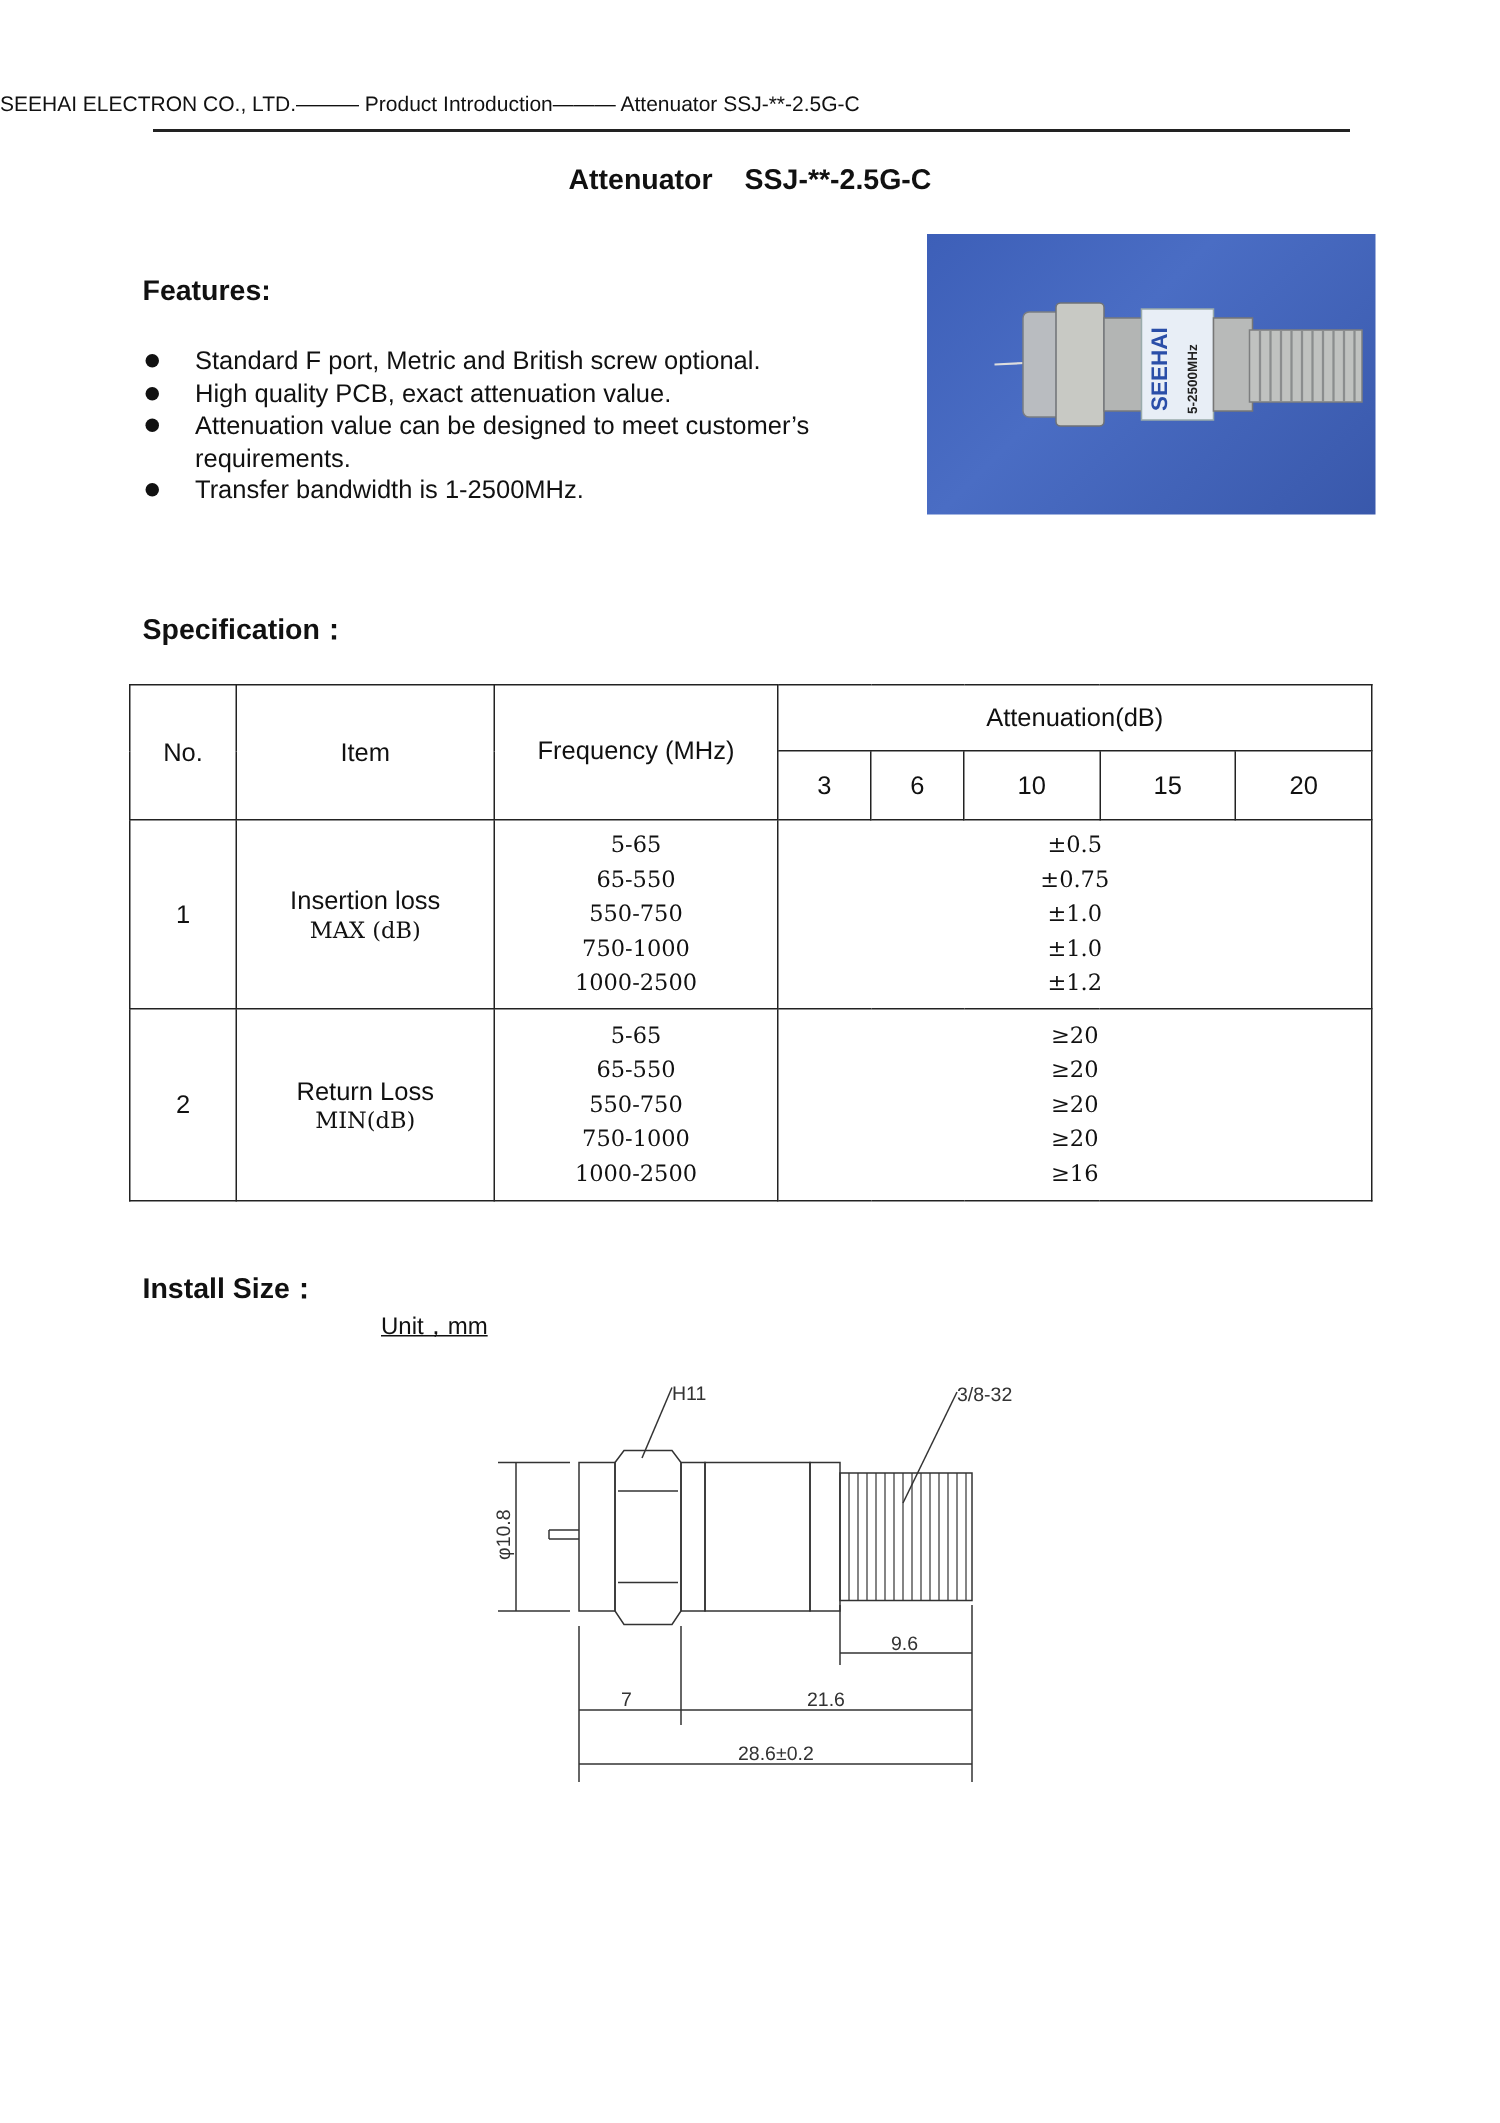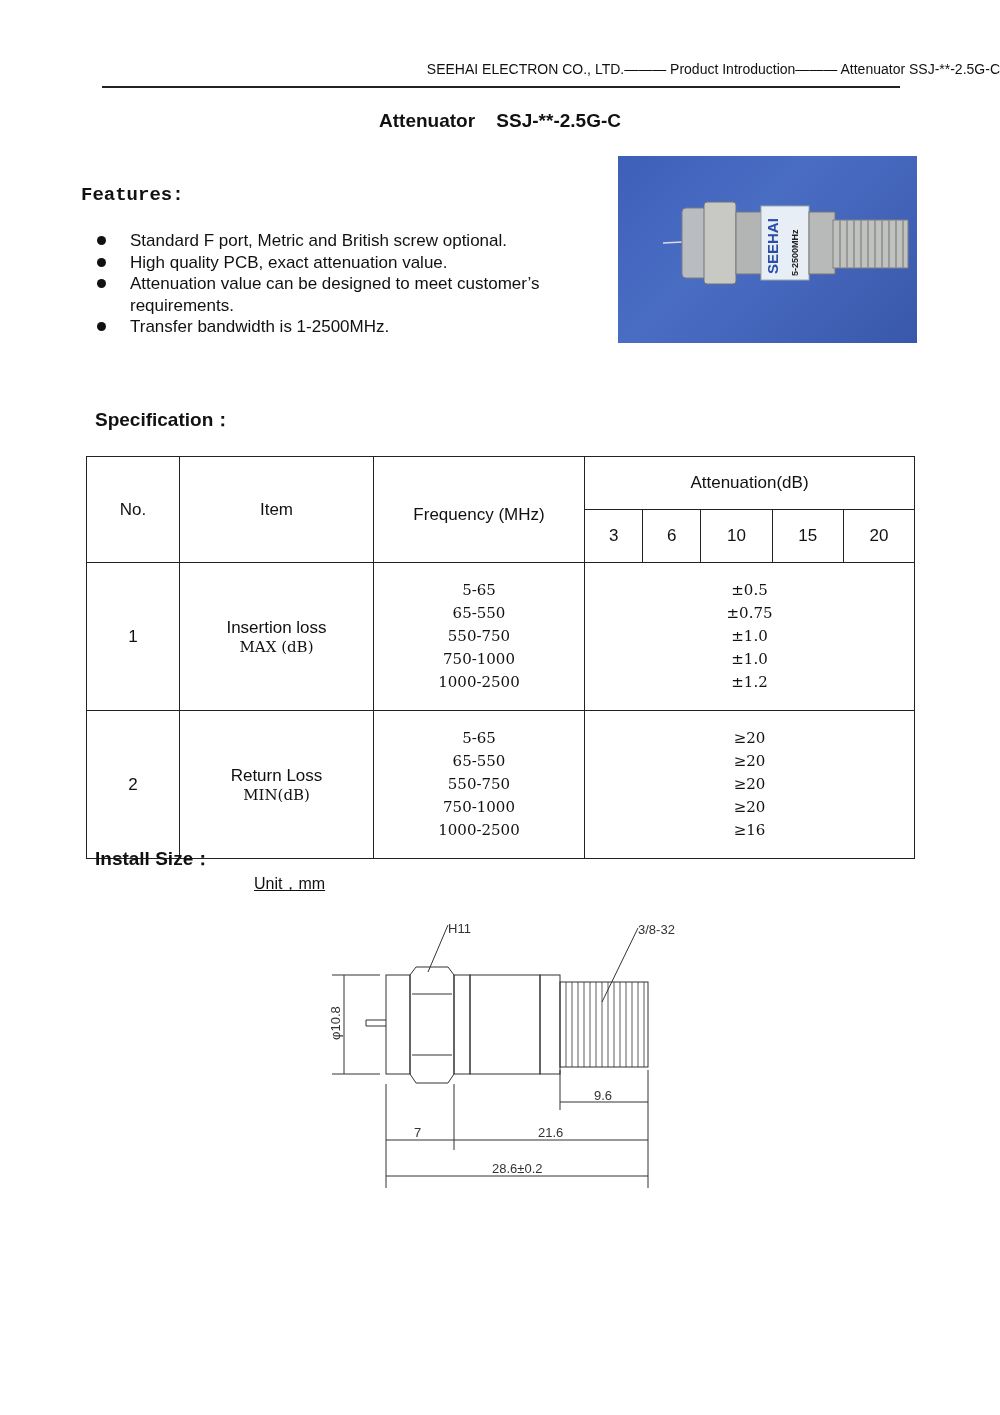--- a/index.html
+++ b/index.html
@@ -1,30 +1,30 @@
 <!DOCTYPE html>
 <html><head>
 <meta charset="utf-8">
 <style>
   html, body { margin:0; padding:0; background:#fff; }
   body { width:1000px; height:1415px; position:relative; font-family:"Liberation Sans", sans-serif; color:#111; overflow:hidden; }
   .abs { position:absolute; }
-  #header-text { left:0; width:1000px; top:61px; text-align:right; font-size:14px; }
+  #header-text { left:0; width:1000px; top:61px; text-align:left; font-size:14px; }
   #header-rule { left:102px; width:798px; top:86px; height:2px; background:#222; }
   #doc-title { left:0; width:1000px; top:110px; text-align:center; font-size:19px; font-weight:bold; }
   #doc-title span { margin:0 8px; }
   .sect { font-size:19px; font-weight:bold; }
-  #features-h { left:81px; top:184px;font-family:Liberation Mono, monospace; }
+  #features-h { left:95px; top:184px; }
   #feat-list { left:95px; top:230px; width:500px; list-style:none; margin:0; padding:0; font-size:17px; line-height:21.5px; }
   #feat-list li { position:relative; padding-left:35px; }
   #feat-list li .bullet { position:absolute; left:2px; top:6px; width:9px; height:9px; border-radius:50%; background:#111; }
   #photo { left:618px; top:156px; width:299px; height:187px; background:linear-gradient(135deg,#3d5fb8,#4a6dc4 40%,#3958ab); overflow:hidden; }
   #spec-h { left:95px; top:407px; }
   table#spec { position:absolute; left:86px; top:456px; width:829px; border-collapse:collapse; font-size:17px; }
-  #spec td { border:1.5px solid #222; text-align:center; vertical-align:middle; padding:16px; }
+  #spec td { border:1.5px solid #222; text-align:center; vertical-align:middle; padding:5px; }
   .serif { font-family:"DejaVu Serif", serif; font-size:15px; line-height:23px;text-align:center; }
   #install-h { left:95px; top:846px; }
   #unit { left:254px; top:874px; font-size:16px;text-decoration:underline; }
   #drawing { left:320px; top:910px; }
 </style>
 </head>
 <body>
 
 <div class="abs" id="header-text">SEEHAI ELECTRON CO., LTD.——— Product Introduction——— Attenuator SSJ-**-2.5G-C</div>
 <div class="abs" id="header-rule"></div>

